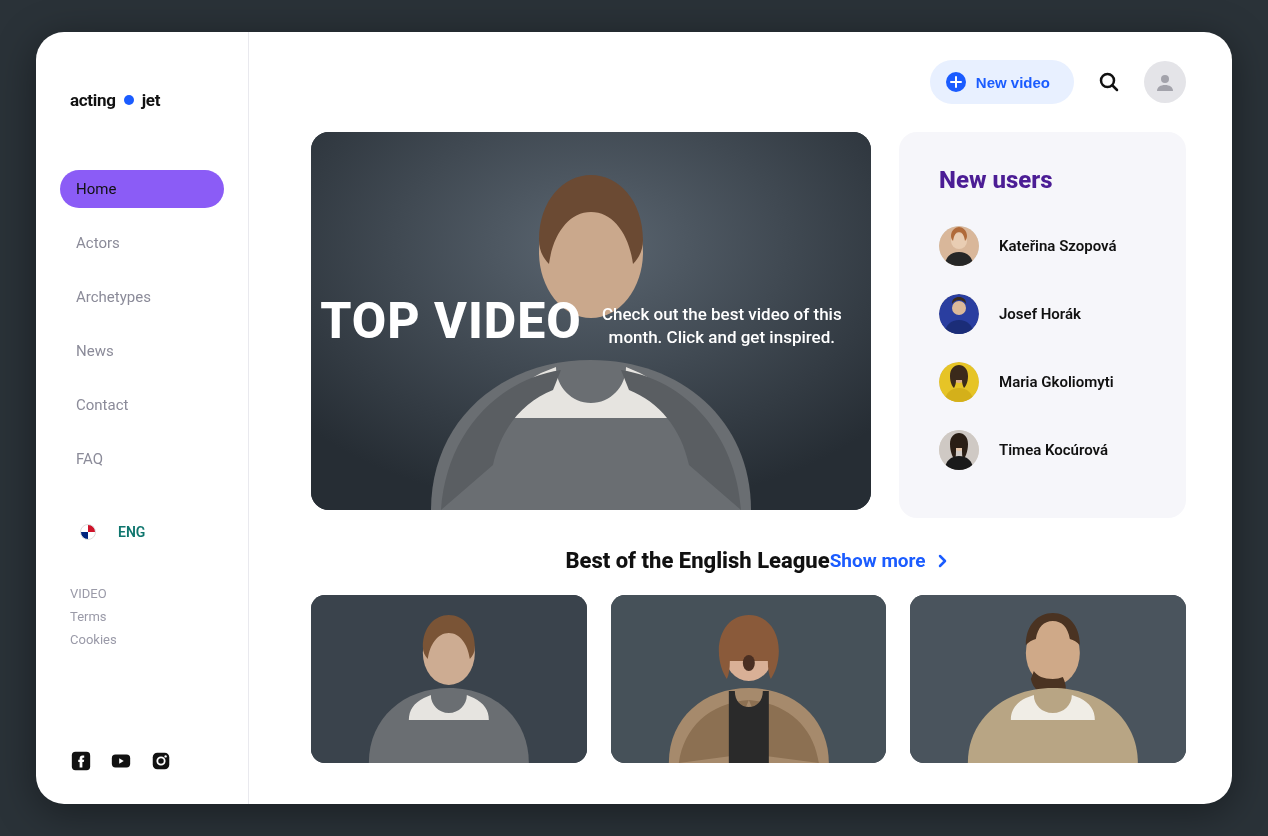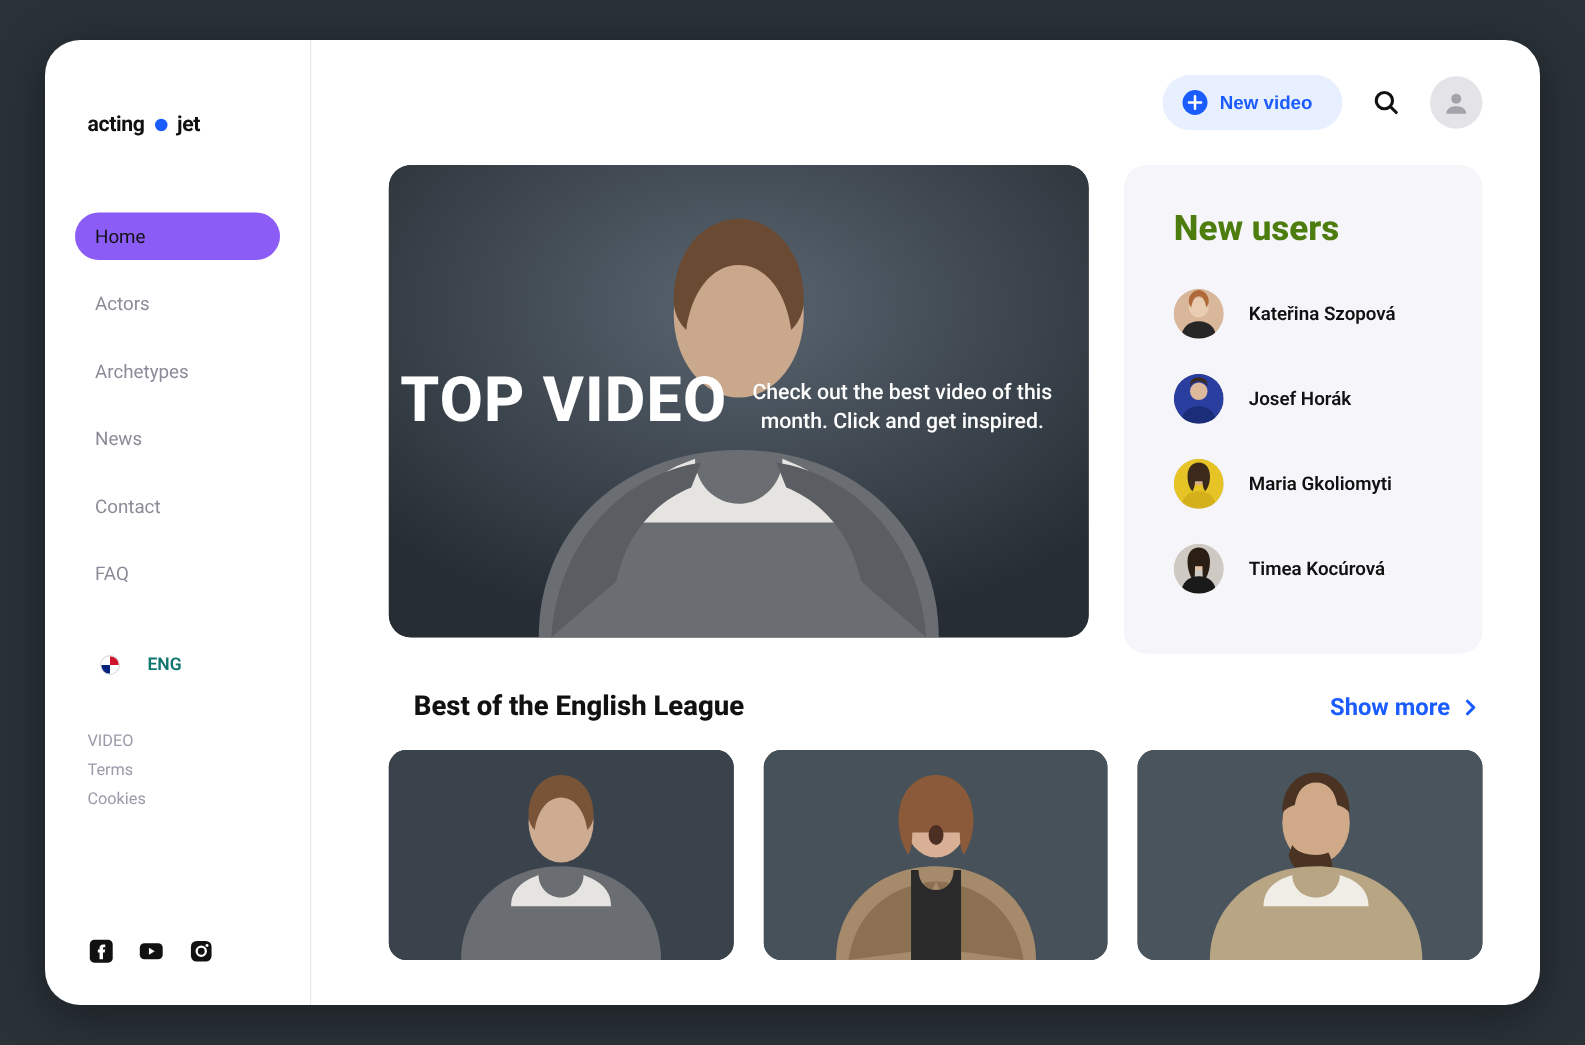--- a/index.html
+++ b/index.html
@@ -209,23 +209,23 @@
     max-width: 280px;
   }
 
   .new-users {
     flex: 1;
     background: #f6f6fa;
     border-radius: 18px;
     padding: 34px 40px;
   }
   .new-users-title {
-    font-size: 28px;
+    font-size: 24px;
     font-weight: 800;
-    color: #4d7c0f;
+    color: #4c1d95;
     margin-bottom: 18px;
   }
   .user-row {
     display: flex;
     align-items: center;
     gap: 20px;
     padding: 14px 0;
     cursor: pointer;
   }
   .user-avatar {
@@ -233,21 +233,21 @@
     background: #d9d2c8;
     overflow: hidden;
     flex-shrink: 0;
   }
   .user-avatar svg { width: 100%; height: 100%; display: block; }
   .user-name { font-size: 15px; font-weight: 600; color: #111; }
 
   .section-header {
     display: flex;
     align-items: center;
-    justify-content: space-between;
+    justify-content: center;
     margin-top: 30px;
     padding: 0 4px 0 20px;
   }
   .section-title {
     font-size: 22px;
     font-weight: 800;
     color: #111;
   }
   .show-more {
     display: flex;

